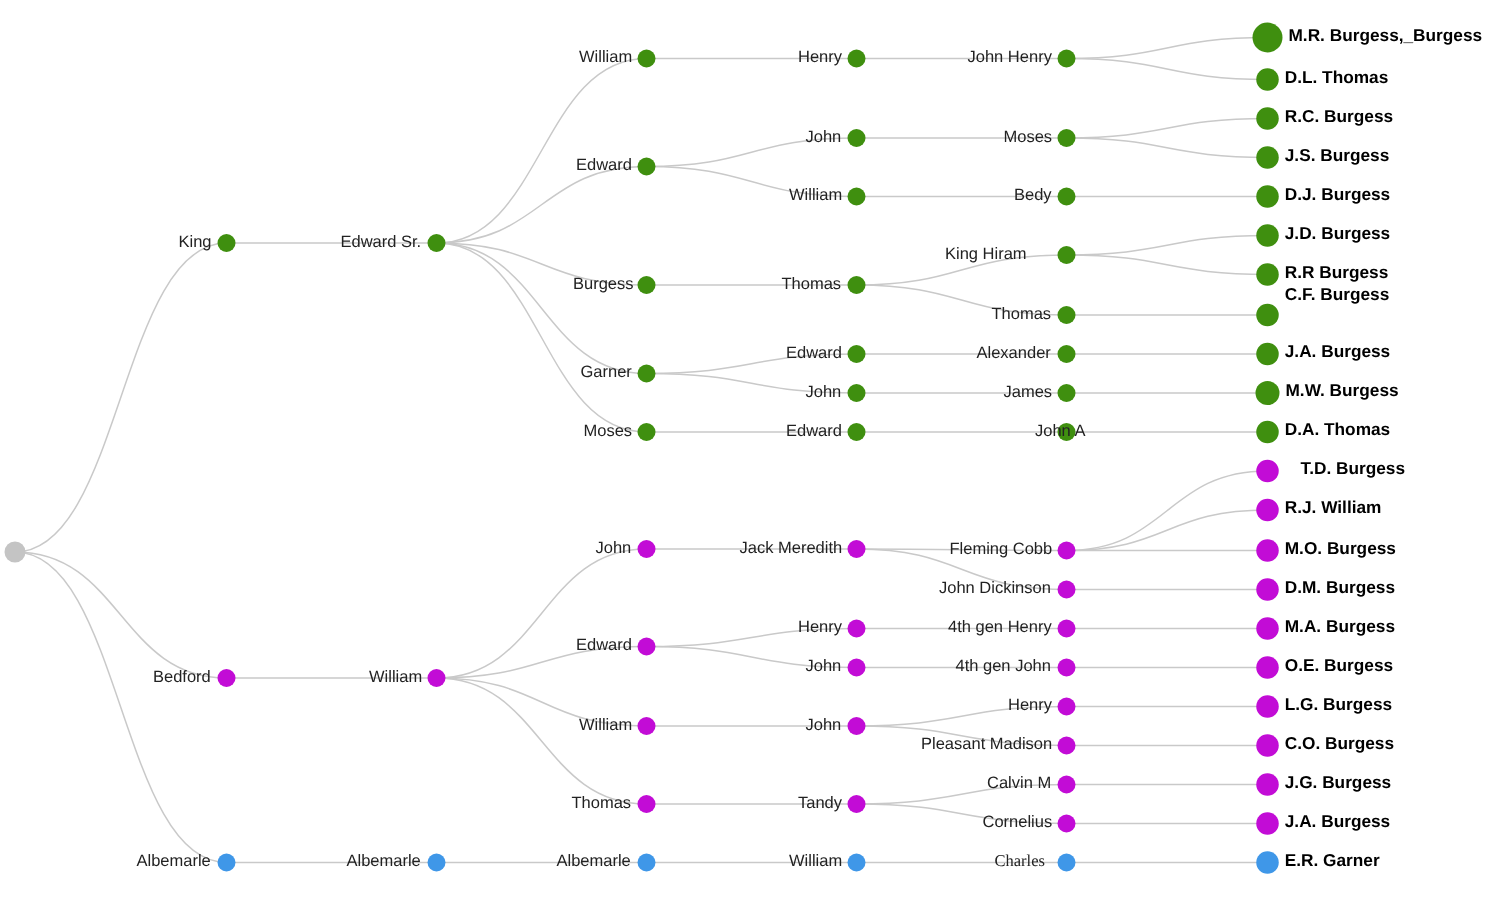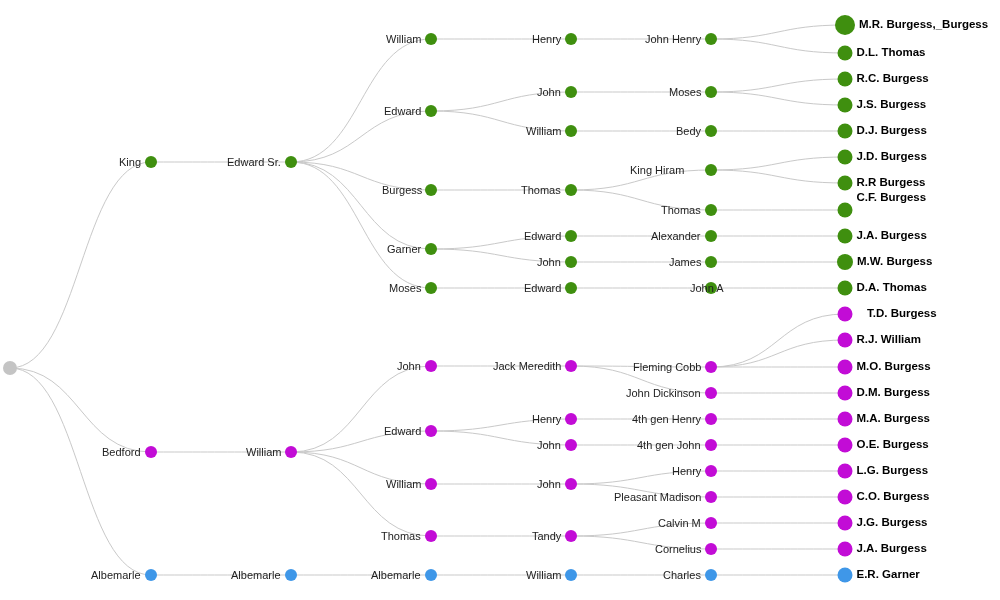--- a/index.html
+++ b/index.html
@@ -174,21 +174,21 @@
       <div class="lbl left" style="top: 549px; left: 655px; visibility: visible;">Cornelius</div>
       <div class="dot" style="left: 151px; top: 575px; width: 12px; height: 12px; background: rgb(63, 151, 232);"></div>
       <div class="lbl left" style="top: 575px; left: 91px; visibility: visible;">Albemarle</div>
       <div class="dot" style="left: 291px; top: 575px; width: 12px; height: 12px; background: rgb(63, 151, 232);"></div>
       <div class="lbl left" style="top: 575px; left: 231px; visibility: visible;">Albemarle</div>
       <div class="dot" style="left: 431px; top: 575px; width: 12px; height: 12px; background: rgb(63, 151, 232);"></div>
       <div class="lbl left" style="top: 575px; left: 371px; visibility: visible;">Albemarle</div>
       <div class="dot" style="left: 571px; top: 575px; width: 12px; height: 12px; background: rgb(63, 151, 232);"></div>
       <div class="lbl left" style="top: 575px; left: 526px; visibility: visible;">William</div>
       <div class="dot" style="left: 711px; top: 575px; width: 12px; height: 12px; background: rgb(63, 151, 232);"></div>
-      <div class="lbl left" style="top: 575px; left: 663px; visibility: visible;">Charles</div>
+      <div class="lbl left" style="top: 575px; left: 663px; visibility: visible; font-family: Liberation Serif, serif;">Charles</div>
       <div class="dot" style="left: 845px; top: 25px; width: 20px; height: 20px; background: rgb(63, 143, 15);"></div>
       <div class="lbl leaf-lbl right" style="top: 25px; left: 859px;">M.R. Burgess,_Burgess</div>
       <div class="dot" style="left: 845px; top: 53px; width: 15px; height: 15px; background: rgb(63, 143, 15);"></div>
       <div class="lbl leaf-lbl right" style="top: 53px; left: 856.5px;">D.L. Thomas</div>
       <div class="dot" style="left: 845px; top: 79px; width: 15px; height: 15px; background: rgb(63, 143, 15);"></div>
       <div class="lbl leaf-lbl right" style="top: 79px; left: 856.5px;">R.C. Burgess</div>
       <div class="dot" style="left: 845px; top: 105px; width: 15px; height: 15px; background: rgb(63, 143, 15);"></div>
       <div class="lbl leaf-lbl right" style="top: 105px; left: 856.5px;">J.S. Burgess</div>
       <div class="dot" style="left: 845px; top: 131px; width: 15px; height: 15px; background: rgb(63, 143, 15);"></div>
       <div class="lbl leaf-lbl right" style="top: 131px; left: 856.5px;">D.J. Burgess</div>

